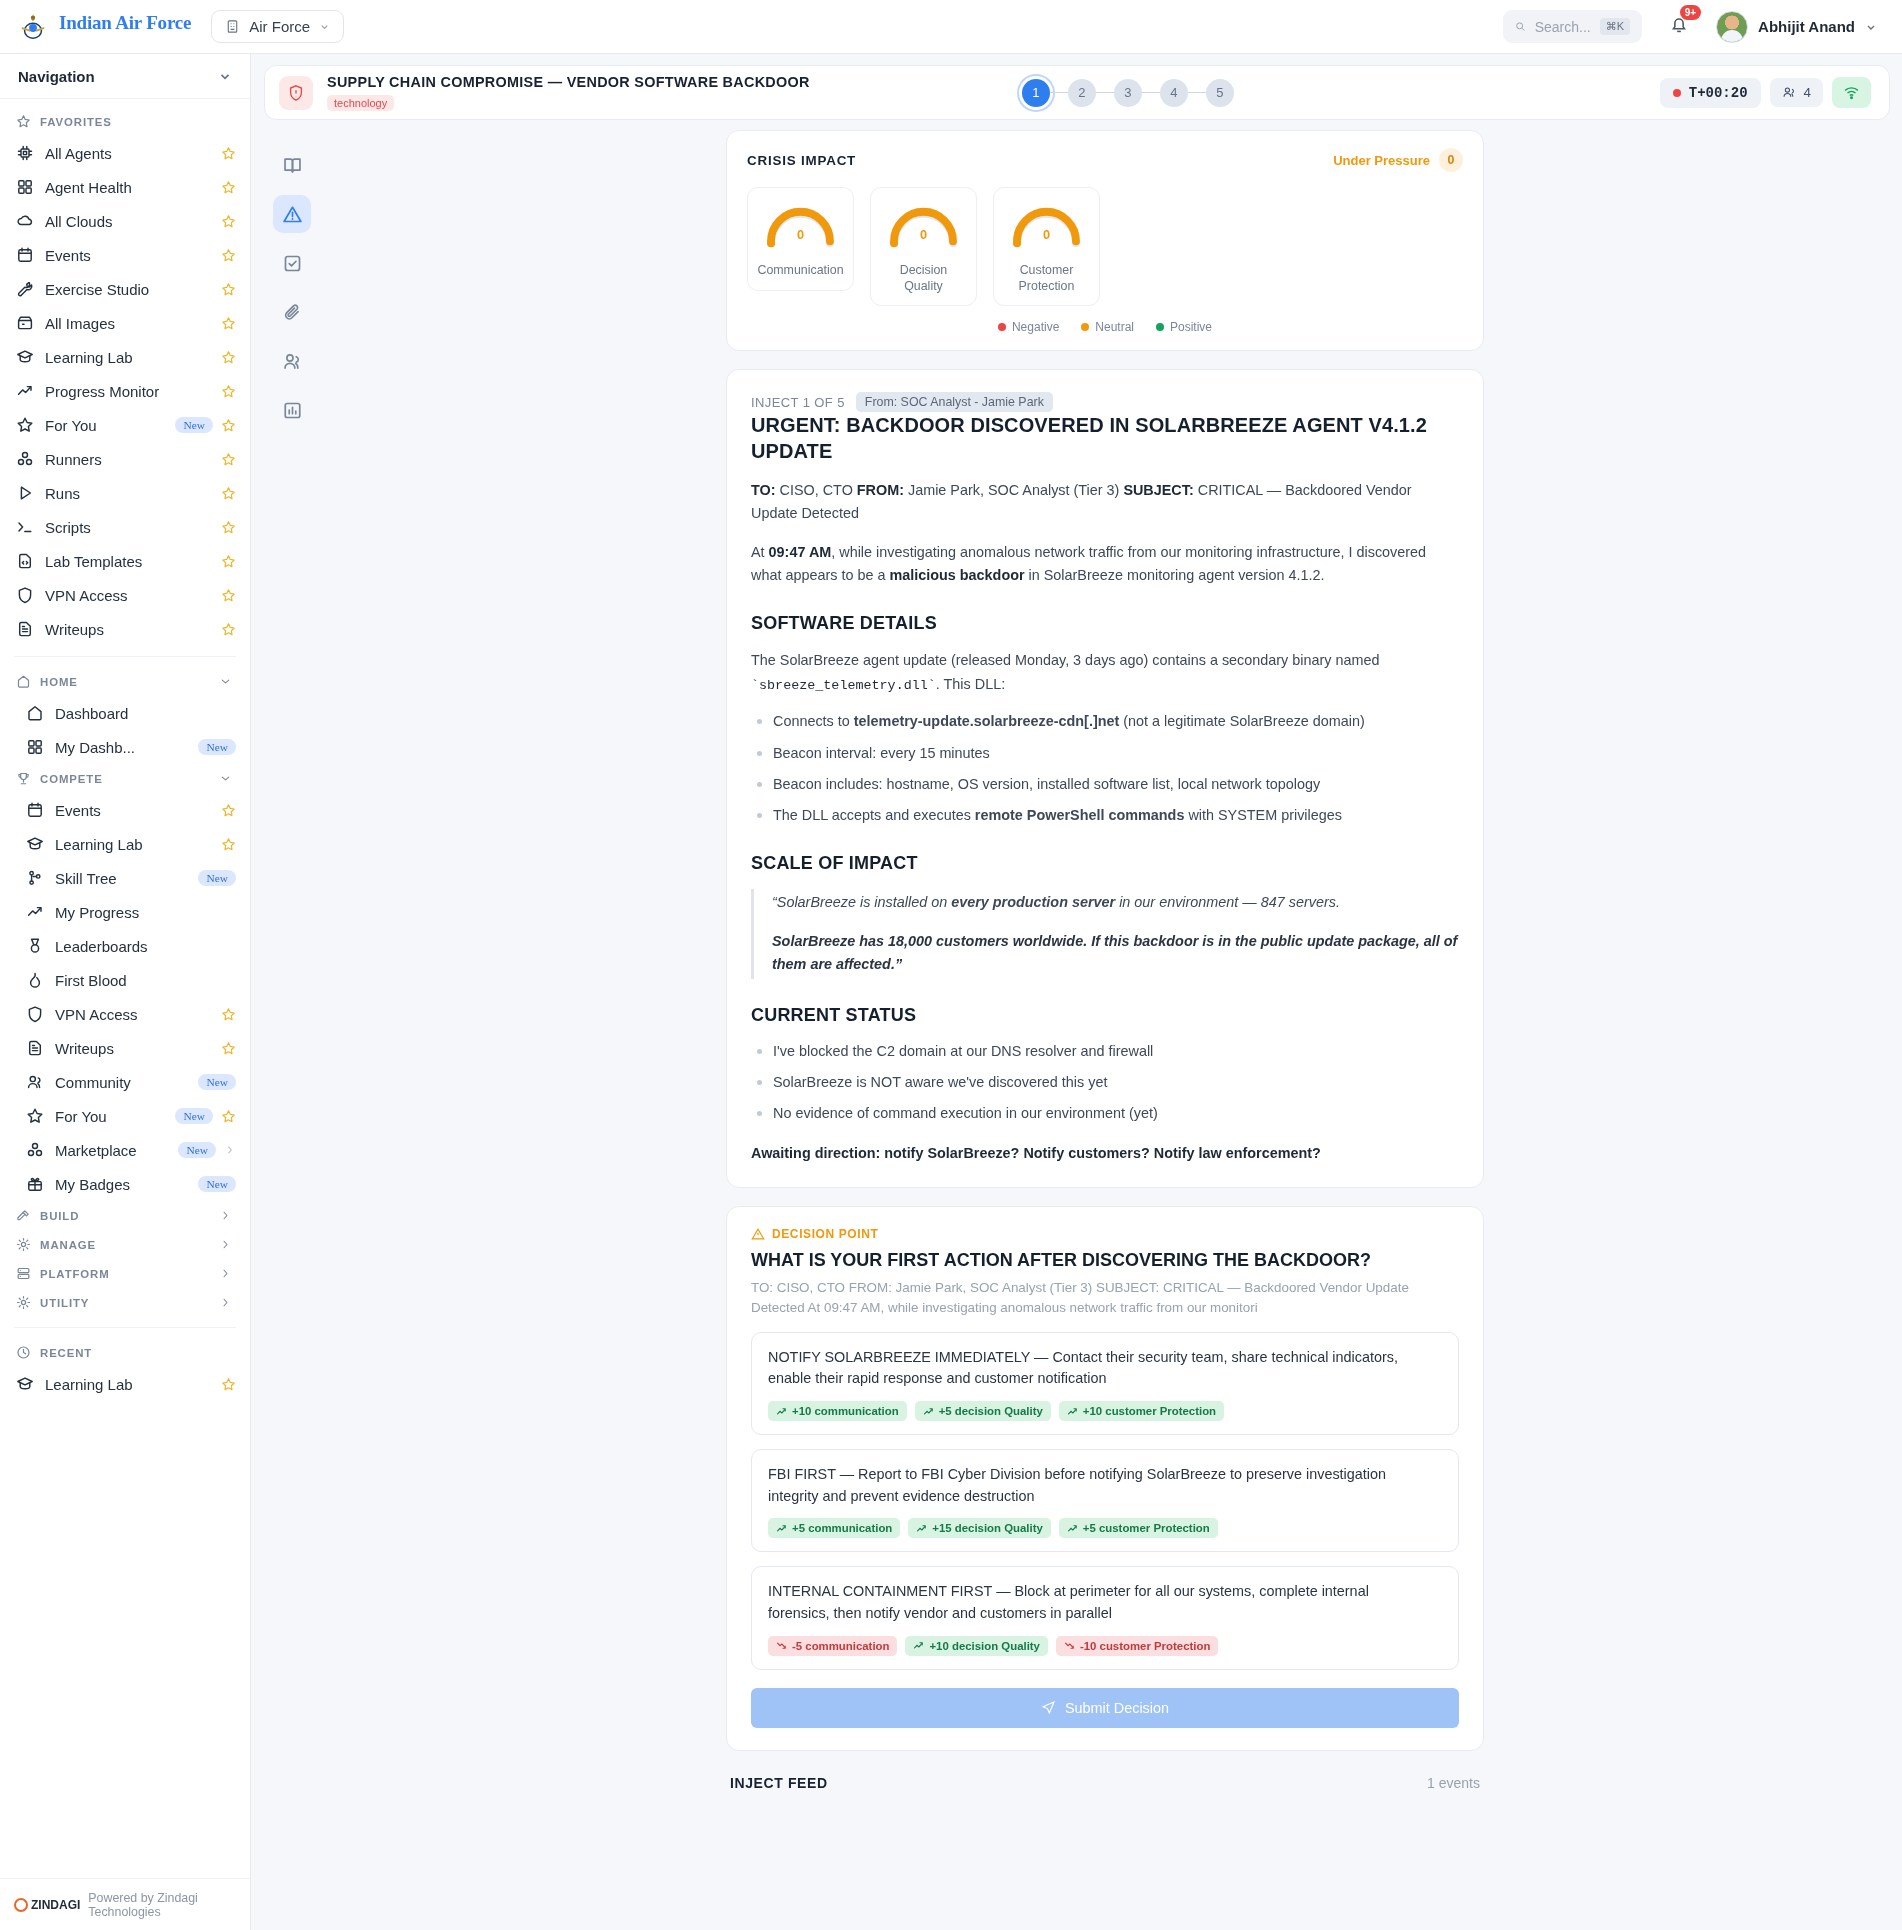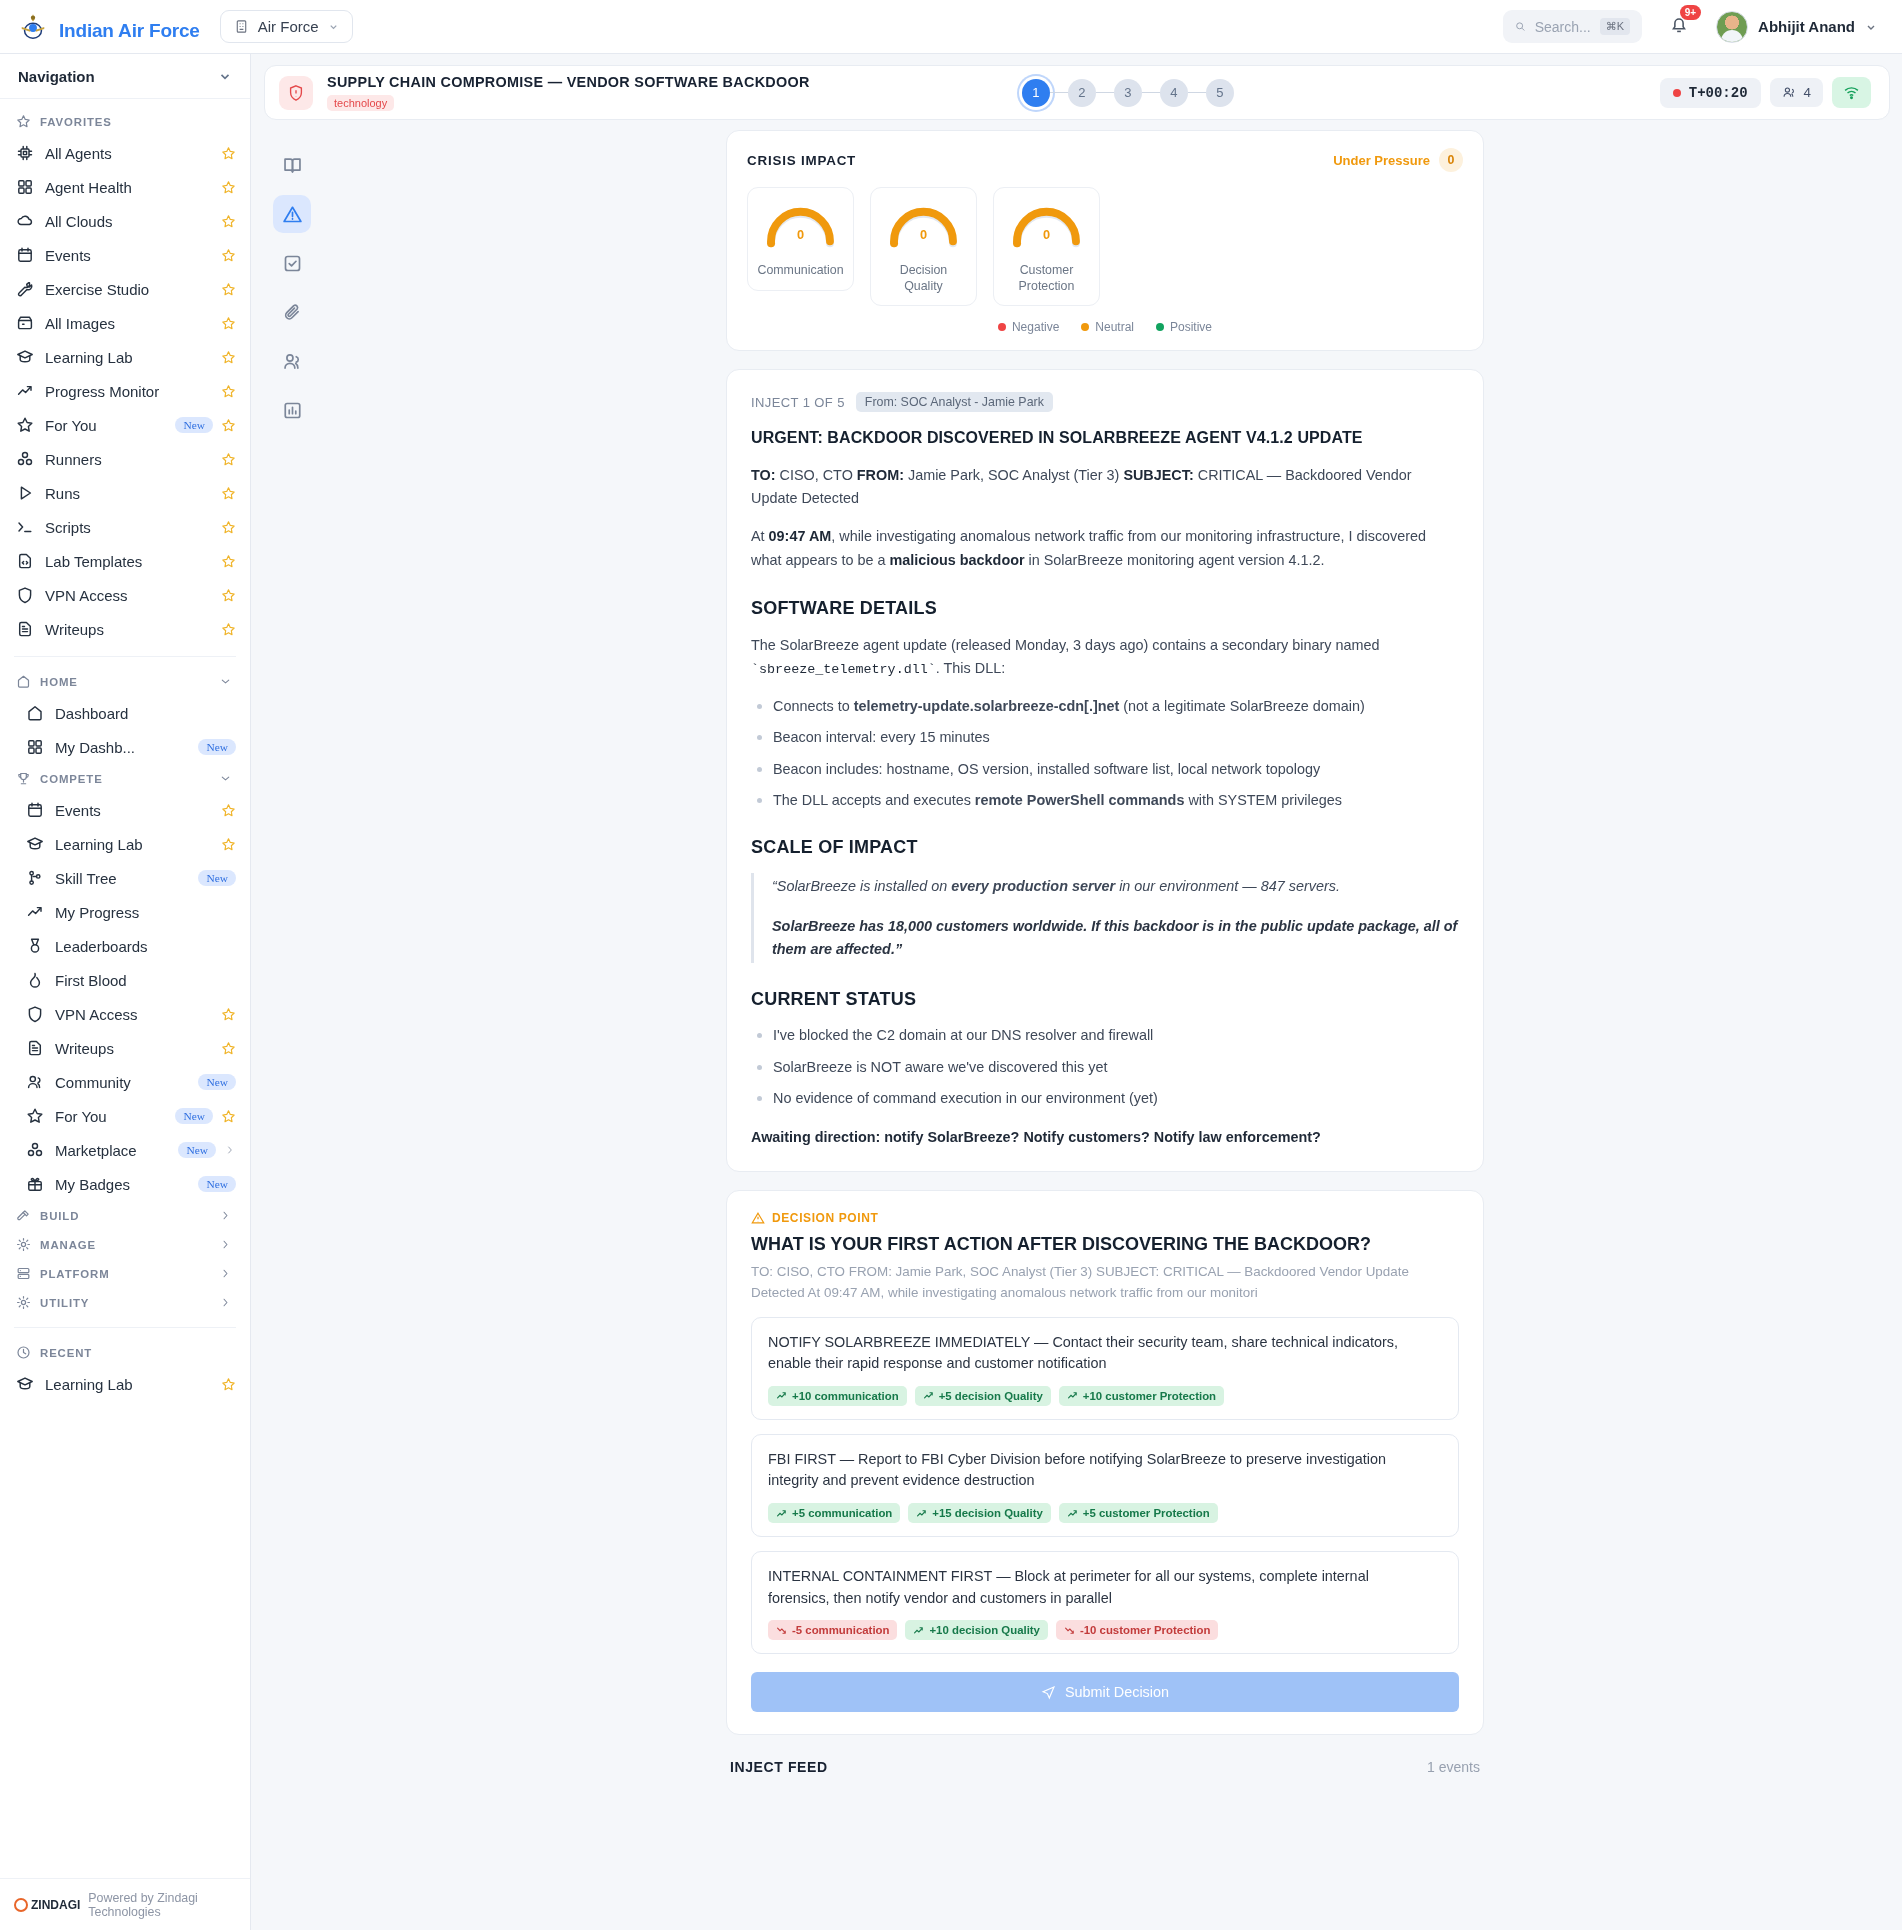--- a/index.html
+++ b/index.html
@@ -11,21 +11,21 @@
     overflow: hidden;
   }
   .app { display: flex; flex-direction: column; width: 1903px; height: 1931px; }
 
   
   .topbar {
     height: 54px; min-height: 54px; background: #ffffff;
     border-bottom: 1px solid #e5e9f0;
     display: flex; align-items: center; padding: 0 26px 0 18px;
   }
-  .brand { display: flex; align-items: flex-end; gap: 11px; }
+  .brand { display: flex; align-items: flex-start; gap: 11px; font-family: Liberation Serif, serif; }
   .brand-logo { width: 30px; height: 30px; display: block; }
   .brand-name { font-size: 19px; font-weight: bold; color: #2f7ef0; letter-spacing: -0.2px; }
   .org-chip {
     margin-left: 20px; display: flex; align-items: center; gap: 9px;
     border: 1px solid #e1e6ee; border-radius: 9px; padding: 7px 13px;
     background: #fff; font-size: 15px; color: #374151;
   }
   .org-chip svg { display:block; }
   .spacer { flex: 1; }
   .search-box {
@@ -171,21 +171,21 @@
   .ldot { width:8px;height:8px;border-radius:50%; }
 
   
   .inject { padding: 22px 24px 26px 24px; }
   .inject-meta { display:flex; align-items:center; gap:11px; }
   .inject-no { font-size:13px; color:#7b8699; letter-spacing:0.4px; }
   .inject-from {
     background:#e2e8f0; color:#5b6779; font-size:12.4px; border-radius:5px; padding:3px 9px;
   }
   .inject-title {
-    margin-top: 16px; font-size: 16px; font-weight: bold; letter-spacing:0.1px;
+    margin-top: 0; font-size: 20px; font-weight: bold; letter-spacing:0.1px;
     color:#15202e; line-height:1.3;
   }
   .p { margin-top: 15px; font-size: 14.4px; color:#3e4858; line-height:1.62; }
   .p b { color:#1f2937; }
   .sec-title {
     margin-top: 26px; font-size: 18px; font-weight: bold; color:#15202e; letter-spacing:0.2px;
   }
   code.mono {
     font-family:"Liberation Mono", monospace; font-size:13.4px; color:#1f2937;
   }

